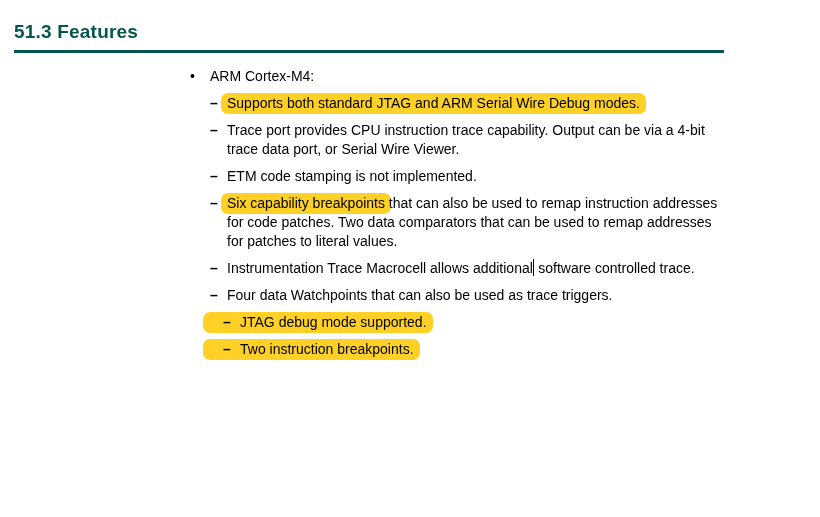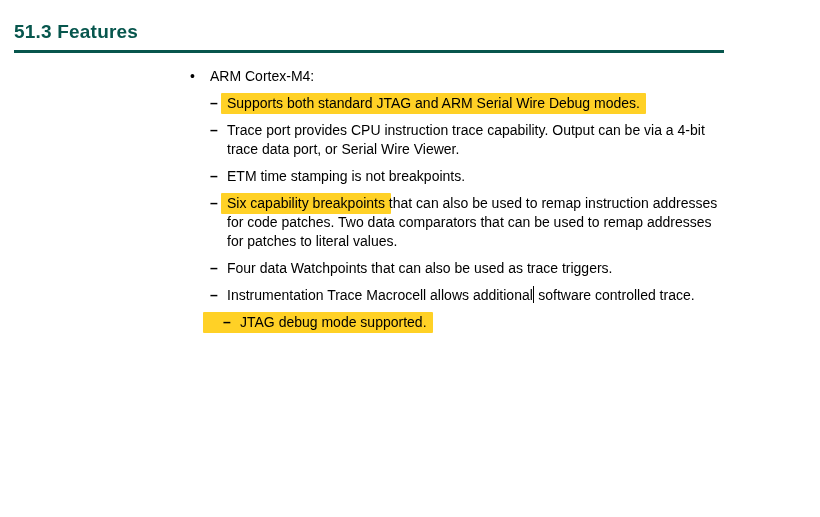--- a/index.html
+++ b/index.html
@@ -47,21 +47,21 @@
     text-indent:-17px;
   }
   .mk{
     display:inline-block;
     text-indent:0;
   }
   .l1 .mk{width:20px;}
   .l2 .mk{width:17px;font-weight:bold;}
   .hl{
     background:var(--hl);
-    border-radius:1px;
+    border-radius:7px;
     padding:2px 6px 3px 6px;
     margin:-2px -6px -3px -6px;
   }
   .hl.hl-dash{
     margin-left:-7px;
     padding-left:20px;
   }
   .caret{
     display:inline-block;
     width:1.5px;
@@ -76,19 +76,20 @@
 <div class="page">
   <div class="header">
     <div class="section-title">51.3 Features</div>
     <div class="title-rule"></div>
   </div>
 
   <div class="content" id="content">
       <div class="row l1"><span class="mk">•</span><span>ARM Cortex-M4:</span></div>
       <div class="row l2"><span class="mk">–</span><span class="hl">Supports both standard JTAG and ARM Serial Wire Debug modes.</span></div>
       <div class="row l2"><span class="mk">–</span><span>Trace port provides CPU instruction trace capability. Output can be via a 4-bit trace data port, or Serial Wire Viewer.</span></div>
-      <div class="row l2"><span class="mk">–</span><span>ETM time stamping is not breakpoints.</span></div>
+      <div class="row l2"><span class="mk">–</span><span>ETM code stamping is not implemented.</span></div>
       <div class="row l2"><span class="mk">–</span><span class="hl">Six capability breakpoints</span><span> that can also be used to remap instruction addresses for code patches. Two data comparators that can be used to remap addresses for patches to literal values.</span></div>
+      <div class="row l2"><span class="mk">–</span><span>Instrumentation Trace Macrocell allows additional</span><span class="caret"></span><span> software controlled trace.</span></div>
       <div class="row l2"><span class="mk">–</span><span>Four data Watchpoints that can also be used as trace triggers.</span></div>
-      <div class="row l2"><span class="mk">–</span><span>Instrumentation Trace Macrocell allows additional</span><span class="caret"></span><span> software controlled trace.</span></div>
       <div class="row l2"><span class="hl hl-dash"><span class="mk">–</span><span class="">JTAG debug mode supported.</span></span></div>
+      <div class="row l2"><span class="hl hl-dash"><span class="mk">–</span><span class="">Two instruction breakpoints.</span></span></div>
     </div>
 </div>
 
 </body></html>

